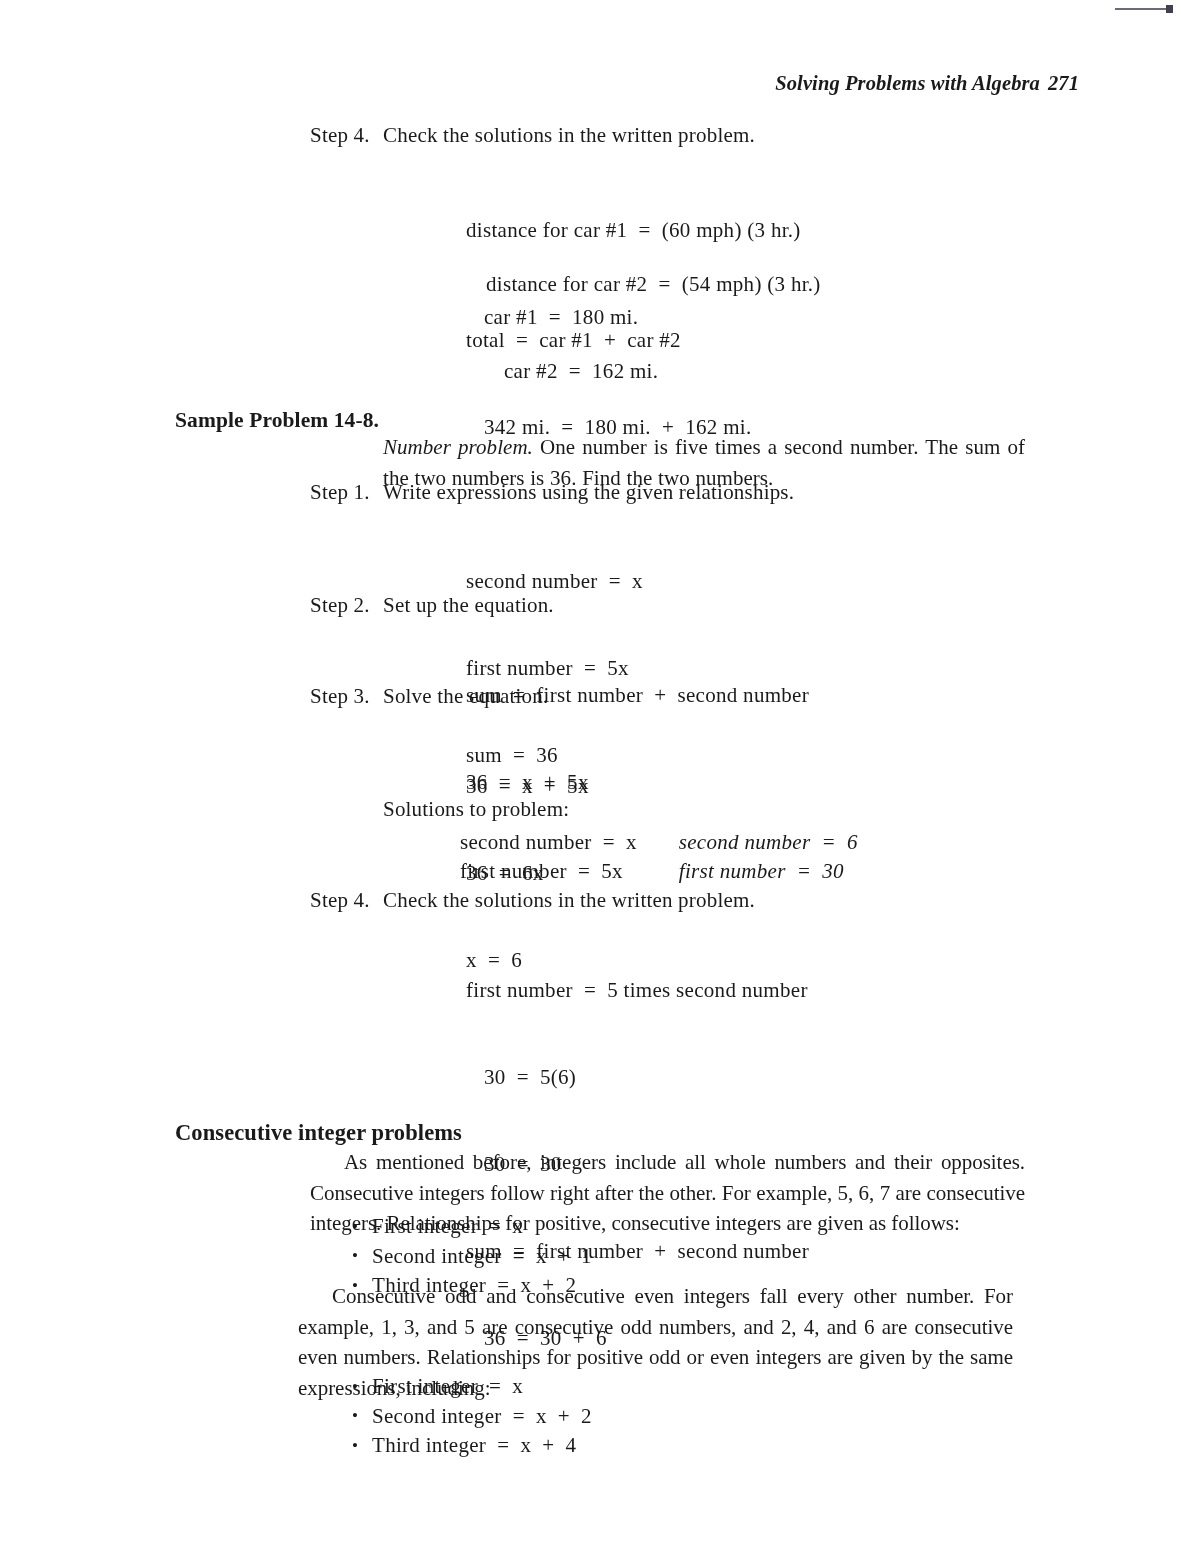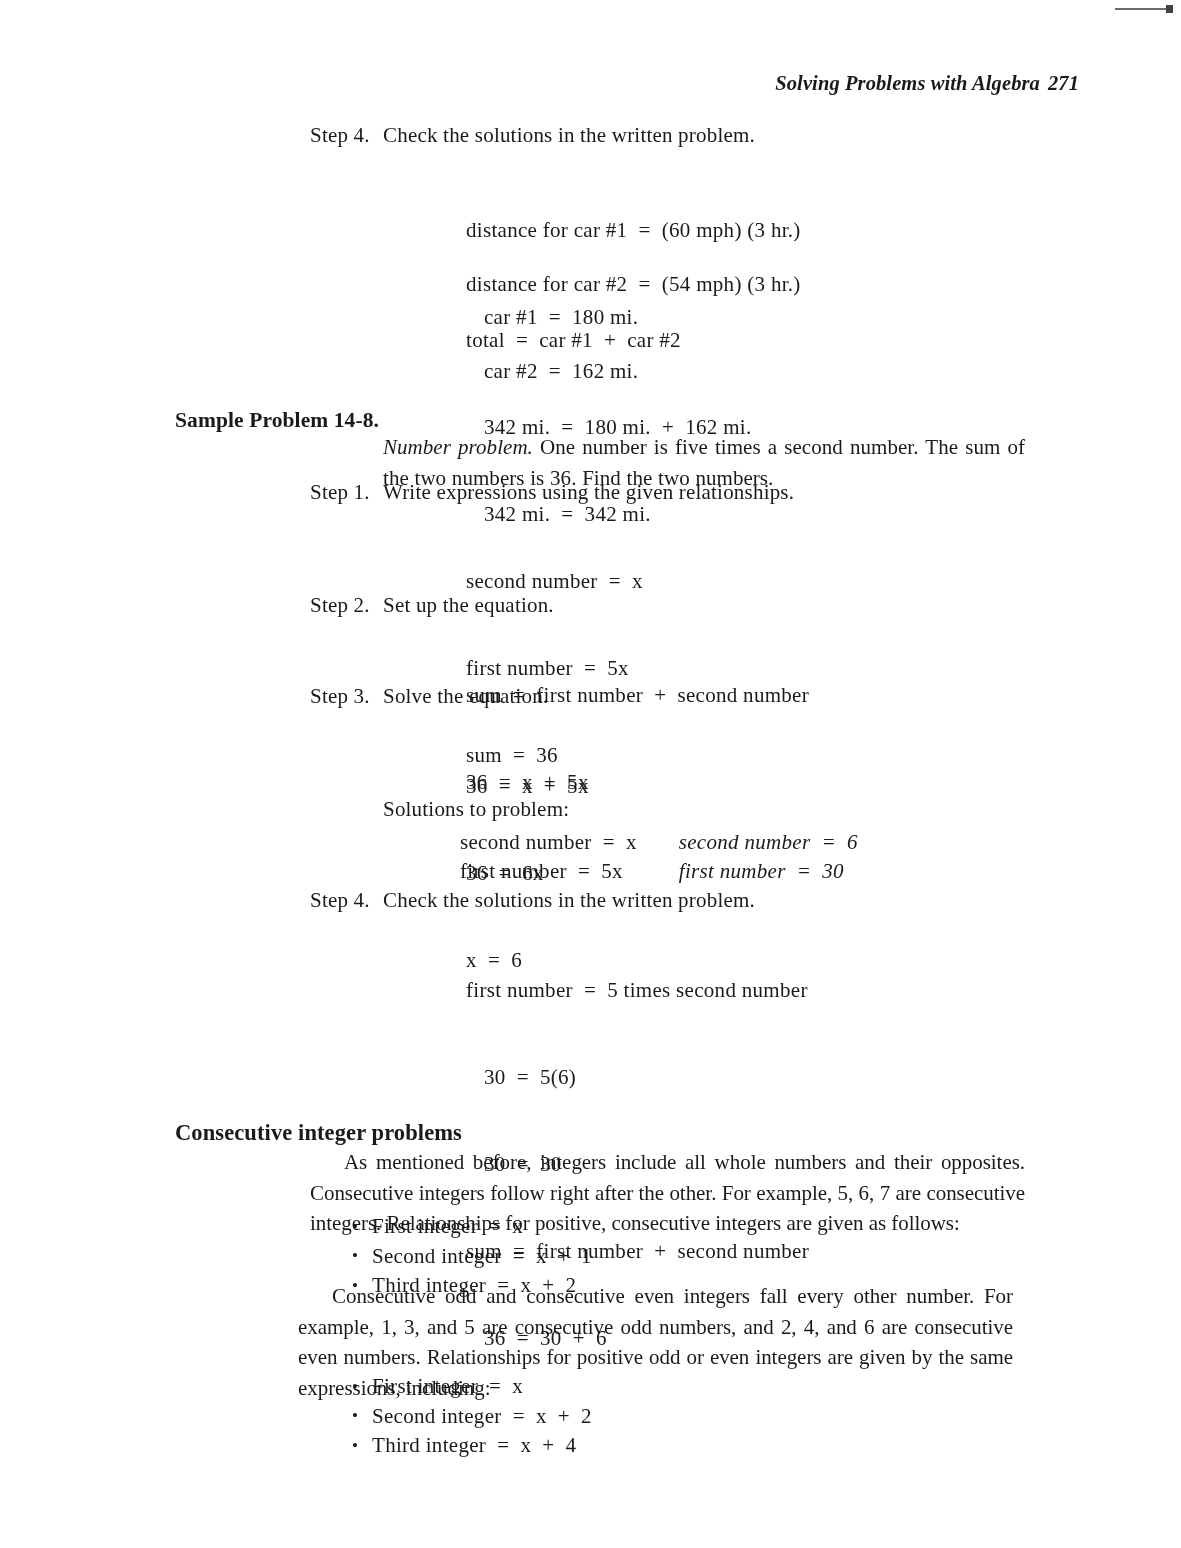--- a/index.html
+++ b/index.html
@@ -159,29 +159,28 @@
 
   <div class="block step-line" style="left:310px; top:120px;">
     <span class="step-label">Step 4.</span><span>Check the solutions in the written problem.</span>
   </div>
 
   <div class="block eq-group" style="left:460px; top:158px;">
     <div class="eq-line">distance for car #1  =  (60 mph) (3 hr.)</div>
     <div class="eq-line indent">car #1  =  180 mi.</div>
   </div>
 
-  <div class="block eq-group" style="left:460px; top:212px;">
+  <div class="block eq-group" style="left:480px; top:212px;">
     <div class="eq-line">distance for car #2  =  (54 mph) (3 hr.)</div>
     <div class="eq-line indent">car #2  =  162 mi.</div>
   </div>
 
   <div class="block eq-group" style="left:460px; top:268px;">
     <div class="eq-line">total  =  car #1  +  car #2</div>
     <div class="eq-line indent">342 mi.  =  180 mi.  +  162 mi.</div>
-    <div class="eq-line indent">342 mi.  =  342 mi.</div>
   </div>
 
   <div class="block heading-bold" style="left:175px; top:408px;">Sample Problem 14-8.</div>
 
   <div class="block body-par" style="left:383px; top:432px; width:642px;">
     <i>Number problem.</i><span> One number is five times a second number. The sum of the two numbers is 36. Find the two numbers.</span>
   </div>
 
   <div class="block step-line" style="left:310px; top:477px;">
     <span class="step-label">Step 1.</span><span>Write expressions using the given relationships.</span>

